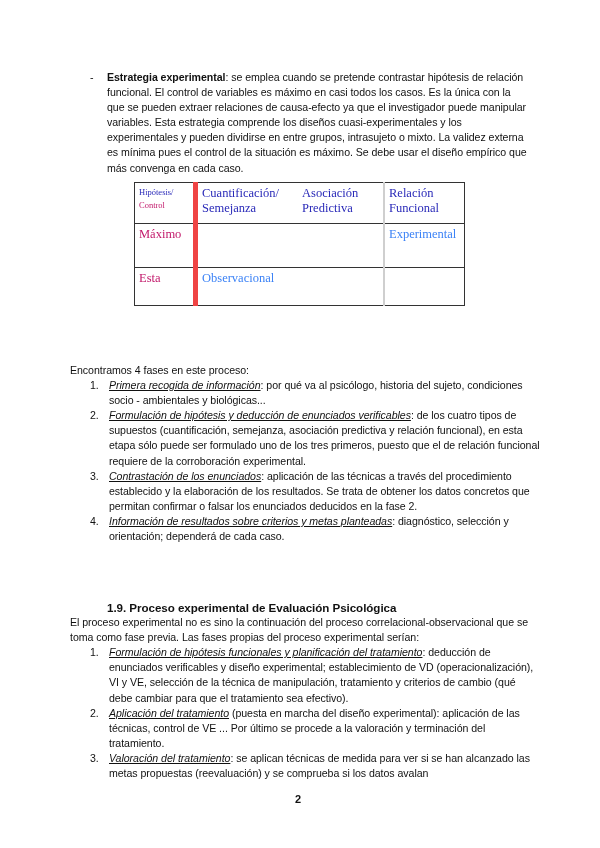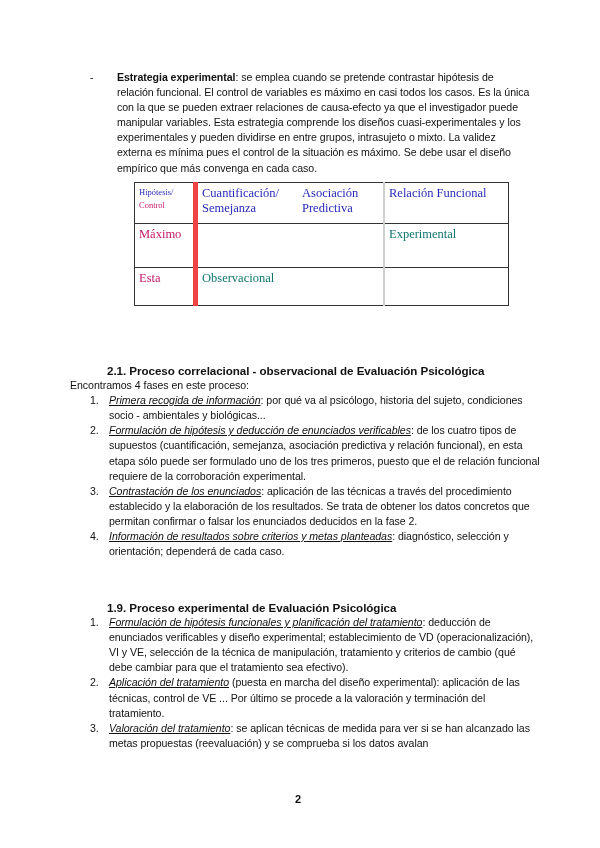--- a/index.html
+++ b/index.html
@@ -3,28 +3,28 @@
 <meta charset="utf-8">
 <style>
   html, body { margin: 0; padding: 0; background: #ffffff; }
   body { width: 600px; height: 848px; position: relative; overflow: hidden;
          font-family: "Liberation Sans", sans-serif; color: #111; }
   .page { position: absolute; left: 0; top: 0; width: 600px; height: 848px; }
   .txt { font-size: 10.6px; line-height: 15.1px; letter-spacing: -0.05px; }
   b { font-weight: bold; }
   .bullet-block { position: absolute; left: 90px; top: 70px; width: 440px; }
   .bullet-block .dash { position: absolute; left: 0; top: 0; }
-  .bullet-block .body { margin-left: 27px; }
-  table.tbl { position: absolute; left: 134px; top: 182px; width: 375px;
+  .bullet-block .body { margin-left: 17px; }
+  table.tbl { position: absolute; left: 134px; top: 182px; width: 331px;
               border-collapse: collapse; font-family: "Liberation Serif", serif;
               border: 1.5px solid #333; }
   table.tbl td { vertical-align: top; padding: 3px 4px; font-size: 12.5px; line-height: 15px; }
   .c-blue { color: #2929b8; }
   .c-pink { color: #c2186a; }
-  .c-dark { color: #0f766e; }
+  .c-dark { color: #3b82f6; }
   .hcell { border-bottom: 1.5px solid #333; height: 34px; }
   .small { font-size: 8.5px !important; line-height: 13px !important; }
   .vdiv { border-left: 5px solid #ef4444; }
   .vdiv-light { border-left: 2px solid #cfcfcf; margin-top: 36px; }
   .rowline { border-bottom: 1.5px solid #333; }
   .sec { position: absolute; left: 70px; width: 470px; }
   .h2 { font-weight: bold; font-size: 10.8px; }
   .h3 { font-weight: bold; font-size: 11.6px; margin-left: 37px; }
   ol.list { margin: 0; padding: 0; list-style: none; }
   ol.list li { position: relative; padding-left: 39px; }
@@ -62,32 +62,32 @@
     <tr>
       <td class="c-pink" style="height:31px">Esta</td>
       <td class="vdiv c-dark">Observacional</td>
       <td class="c-dark"></td>
       <td class="vdiv-light c-dark"></td>
     </tr>
   </tbody>
     </table>
 
   <div class="sec txt" style="top:363px">
-    <div class="h3">2.1. Proceso correlacional - observacional de Evaluación Psicológica</div>
     <div>Encontramos 4 fases en este proceso:</div>
     <ol class="list">
       <li><span class="num">1.</span><span class="it">Primera recogida de información</span><span>: por qué va al psicólogo, historia del sujeto, condiciones socio - ambientales y biológicas...</span></li>
       <li><span class="num">2.</span><span class="it">Formulación de hipótesis y deducción de enunciados verificables</span><span>: de los cuatro tipos de supuestos (cuantificación, semejanza, asociación predictiva y relación funcional), en esta etapa sólo puede ser formulado uno de los tres primeros, puesto que el de relación funcional requiere de la corroboración experimental.</span></li>
       <li><span class="num">3.</span><span class="it">Contrastación de los enunciados</span><span>: aplicación de las técnicas a través del procedimiento establecido y la elaboración de los resultados. Se trata de obtener los datos concretos que permitan confirmar o falsar los enunciados deducidos en la fase 2.</span></li>
       <li><span class="num">4.</span><span class="it">Información de resultados sobre criterios y metas planteadas</span><span>: diagnóstico, selección y orientación; dependerá de cada caso.</span></li>
     </ol>
   </div>
 
   <div class="sec txt" style="top:600px">
     <div class="h3">1.9. Proceso experimental de Evaluación Psicológica</div>
+    <div>El proceso experimental no es sino la continuación del proceso correlacional-observacional que se toma como fase previa. Las fases propias del proceso experimental serían:</div>
     <ol class="list">
       <li><span class="num">1.</span><span class="it">Formulación de hipótesis funcionales y planificación del tratamiento</span><span>: deducción de enunciados verificables y diseño experimental; establecimiento de VD (operacionalización), VI y VE, selección de la técnica de manipulación, tratamiento y criterios de cambio (qué debe cambiar para que el tratamiento sea efectivo).</span></li>
       <li><span class="num">2.</span><span class="it">Aplicación del tratamiento</span><span> (puesta en marcha del diseño experimental): aplicación de las técnicas, control de VE ... Por último se procede a la valoración y terminación del tratamiento.</span></li>
       <li><span class="num">3.</span><span class="it">Valoración del tratamiento</span><span>: se aplican técnicas de medida para ver si se han alcanzado las metas propuestas (reevaluación) y se comprueba si los datos avalan</span></li>
     </ol>
   </div>
 
   <div class="pagenum">2</div>
 </div>
 

